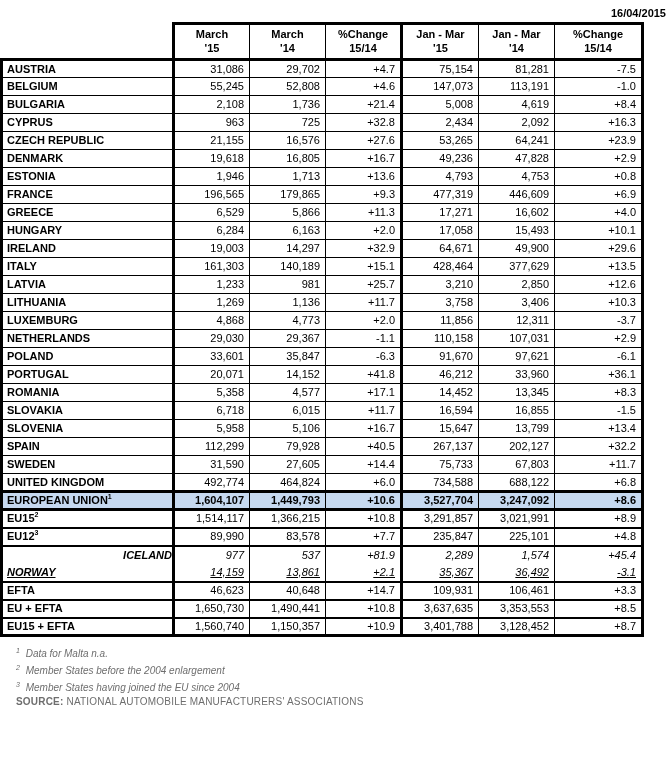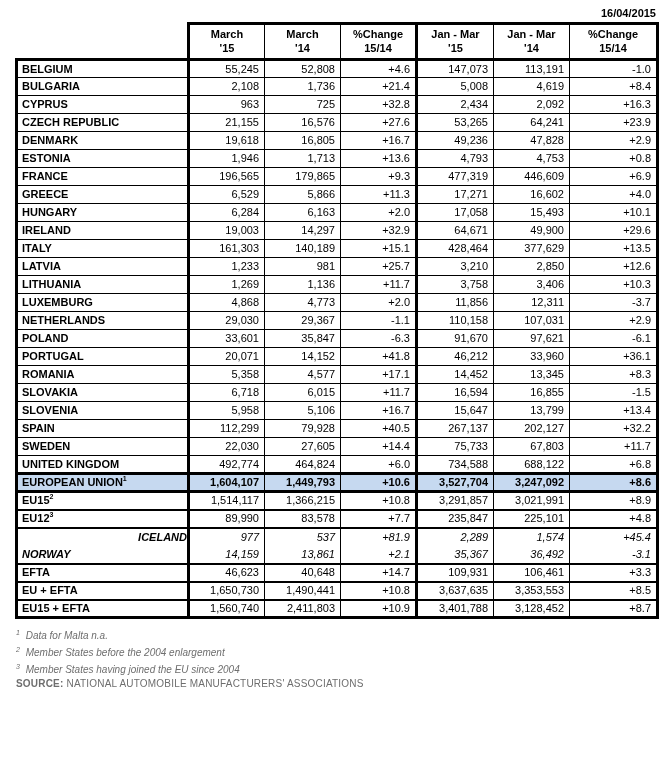--- a/index.html
+++ b/index.html
@@ -6,31 +6,29 @@
   body {
     width: 666px; height: 774px;
     background: #ffffff;
     font-family: "Liberation Sans", sans-serif;
     color: #000;
     overflow: hidden;
   }
   .page { padding-top: 5px; }
   .date-line {
     text-align: right;
-    padding-right: 10px;
     font-size: 11px;
     font-weight: bold;
     height: 16px;
     line-height: 16px;
   }
   table.stats {
     border-collapse: collapse;
     table-layout: fixed;
     width: 641px;
-    margin-left: 15px;
     margin-top: 1px;
   }
   col.c-name  { width: 172px; }
   col.c1 { width: 76px; } col.c2 { width: 76px; } col.c3 { width: 76px; }
   col.c4 { width: 77px; } col.c5 { width: 76px; } col.c6 { width: 88px; }
 
   thead th {
     border: 1px solid #000;
     border-top-width: 3px;
     border-bottom-width: 3px;
@@ -72,21 +70,21 @@
     font-weight: bold;
     border-top-width: 3px;
     border-bottom-width: 3px;
   }
   tr.r-sum td, tr.r-tot td {
     border-top-width: 2px;
     border-bottom-width: 2px;
   }
   tr.r-it td { font-style: italic; }
   tr.r-it-first td { border-top-width: 2px; border-bottom-width: 0; text-align: right; }
-  tr.r-it-mid td   { border-top-width: 0;  border-bottom-width: 0; }
+  tr.r-it-mid td   { border-top-width: 0;  border-bottom-width: 0; text-decoration: underline; }
   tr.r-it-last td  { border-top-width: 0;  border-bottom-width: 2px; }
 
   sup.rowsup { font-size: 7px; vertical-align: super; line-height: 0; }
 
   .footnotes {
     margin: 5px 0 0 16px;
     color: #6e6e6e;
     font-size: 10px;
   }
   .fn {
@@ -145,20 +143,29 @@
             <div>'14</div>
           </th>
           <th>
             <div>%Change</div>
             <div>15/14</div>
           </th>
         </tr>
     </thead>
     <tbody id="tbl-body">
         <tr class="r-normal">
+          <td class="name">AUSTRIA</td>
+          <td class="num">31,086</td>
+          <td class="num">29,702</td>
+          <td class="num">+4.7</td>
+          <td class="num">75,154</td>
+          <td class="num">81,281</td>
+          <td class="num">-7.5</td>
+        </tr>
+        <tr class="r-normal">
           <td class="name">BELGIUM</td>
           <td class="num">55,245</td>
           <td class="num">52,808</td>
           <td class="num">+4.6</td>
           <td class="num">147,073</td>
           <td class="num">113,191</td>
           <td class="num">-1.0</td>
         </tr>
         <tr class="r-normal">
           <td class="name">BULGARIA</td>
@@ -335,21 +342,21 @@
           <td class="name">SPAIN</td>
           <td class="num">112,299</td>
           <td class="num">79,928</td>
           <td class="num">+40.5</td>
           <td class="num">267,137</td>
           <td class="num">202,127</td>
           <td class="num">+32.2</td>
         </tr>
         <tr class="r-normal">
           <td class="name">SWEDEN</td>
-          <td class="num">22,030</td>
+          <td class="num">31,590</td>
           <td class="num">27,605</td>
           <td class="num">+14.4</td>
           <td class="num">75,733</td>
           <td class="num">67,803</td>
           <td class="num">+11.7</td>
         </tr>
         <tr class="r-normal">
           <td class="name">UNITED KINGDOM</td>
           <td class="num">492,774</td>
           <td class="num">464,824</td>
@@ -417,21 +424,21 @@
           <td class="num">1,650,730</td>
           <td class="num">1,490,441</td>
           <td class="num">+10.8</td>
           <td class="num">3,637,635</td>
           <td class="num">3,353,553</td>
           <td class="num">+8.5</td>
         </tr>
         <tr class="r-tot">
           <td class="name">EU15 + EFTA</td>
           <td class="num">1,560,740</td>
-          <td class="num">2,411,803</td>
+          <td class="num">1,150,357</td>
           <td class="num">+10.9</td>
           <td class="num">3,401,788</td>
           <td class="num">3,128,452</td>
           <td class="num">+8.7</td>
         </tr>
       </tbody>
   </table>
 
   <div class="footnotes">
     <div id="fn-list">

